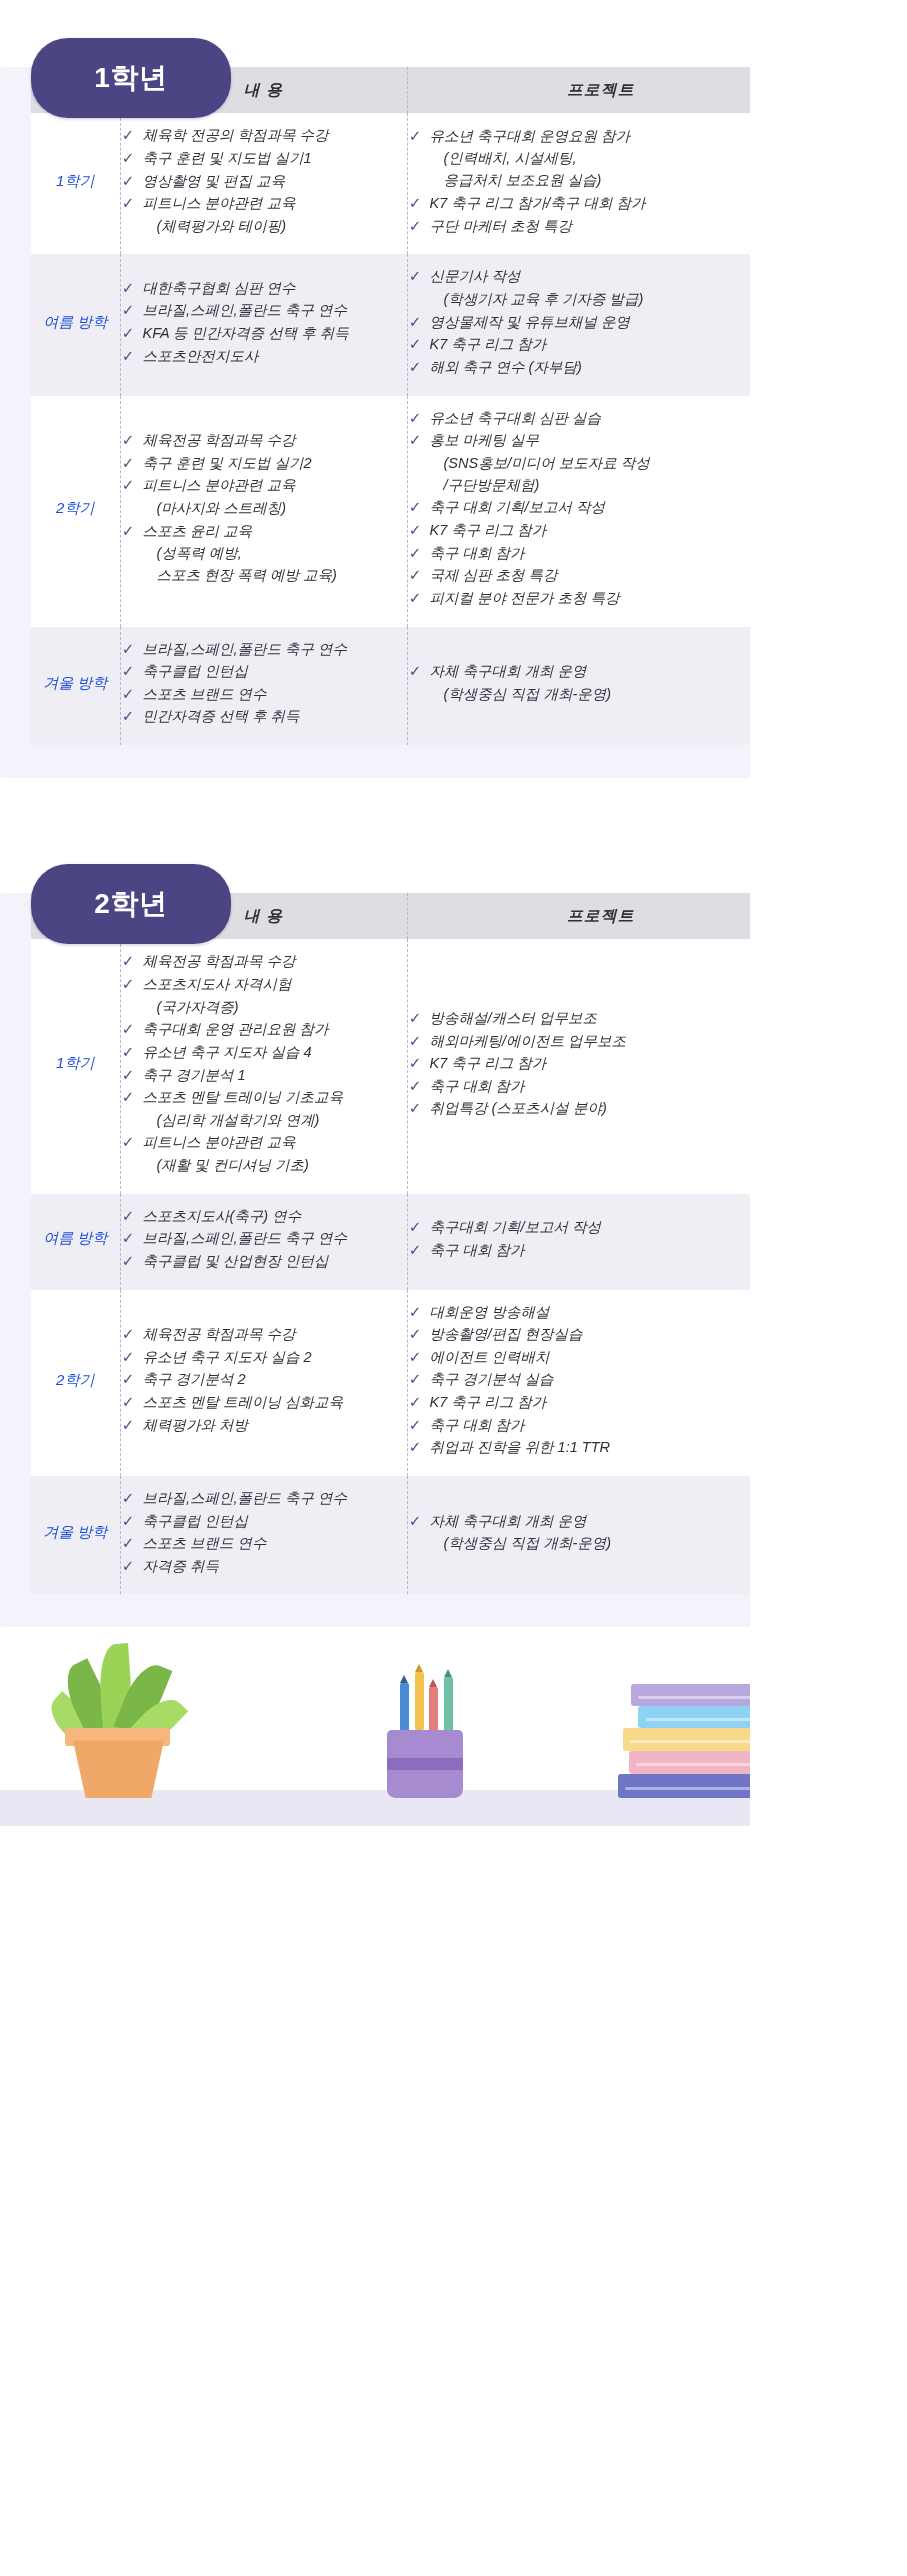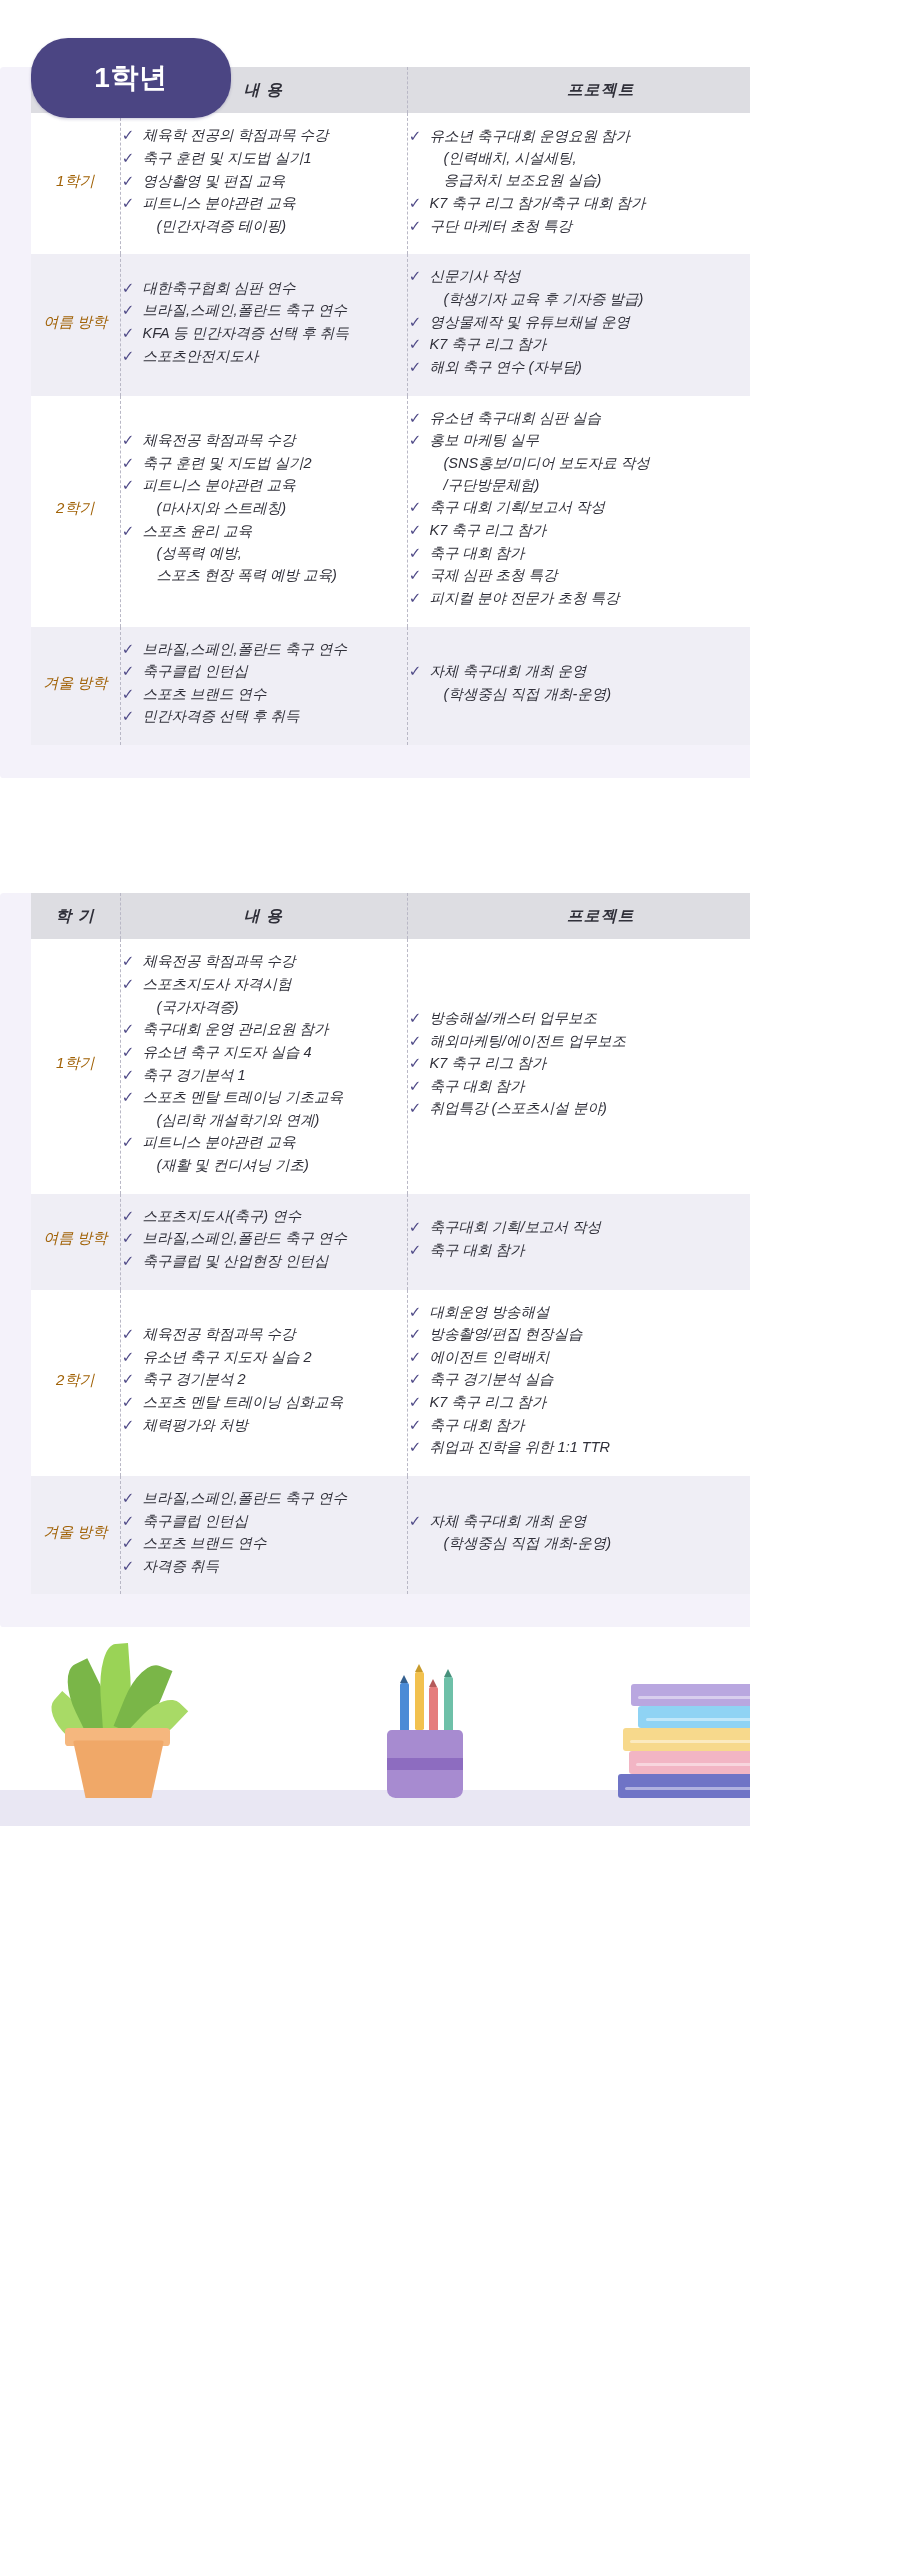--- a/index.html
+++ b/index.html
@@ -77,21 +77,21 @@
     vertical-align:middle;
     padding:11px 0 17px 0;
     background:#ffffff;
   }
   table.curriculum tbody tr.alt td{
     background:#efeef5;
   }
   td.term{
     text-align:center;
     font-size:15px;
-    color:#a16207;
+    color:#1d4ed8;
     line-height:1.35;
     padding-left:2.4px;
     padding-right:2.4px;
   }
   td.body, td.project{
     border-left:1.2px dashed #b9b8c6;
     padding-left:18px;
     padding-right:11px;
   }
   ul.items{
@@ -210,21 +210,21 @@
       <tbody>
 
         <tr>
           <td class="term">1학기</td>
           <td class="body">
             <ul class="items">
               <li class="check">체육학 전공의 학점과목 수강</li>
               <li class="check">축구 훈련 및 지도법 실기1</li>
               <li class="check">영상촬영 및 편집 교육</li>
               <li class="check">피트니스 분야관련 교육</li>
-              <li class="cont">(민간자격증 테이핑)</li>
+              <li class="cont">(체력평가와 테이핑)</li>
             </ul>
           </td>
           <td class="project">
             <ul class="items">
               <li class="check">유소년 축구대회 운영요원 참가</li>
               <li class="cont">(인력배치, 시설세팅,
  응급처치 보조요원 실습)</li>
               <li class="check">K7 축구 리그 참가/축구 대회 참가</li>
               <li class="check">구단 마케터 초청 특강</li>
             </ul>
@@ -297,20 +297,23 @@
               <li class="check">자체 축구대회 개최 운영</li>
               <li class="cont">(학생중심 직접 개최-운영)</li>
             </ul>
           </td>
         </tr>
       </tbody>
     </table>
   </div>
 
   <div class="year-block second">
+    <div class="year-tab">
+      <span>2학년</span>
+    </div>
 
     <table class="curriculum">
       <colgroup>
           <col class="c1">
           <col class="c2">
           <col class="c3">
         </colgroup>
       <thead>
         <tr>
           <th>학 기</th>

